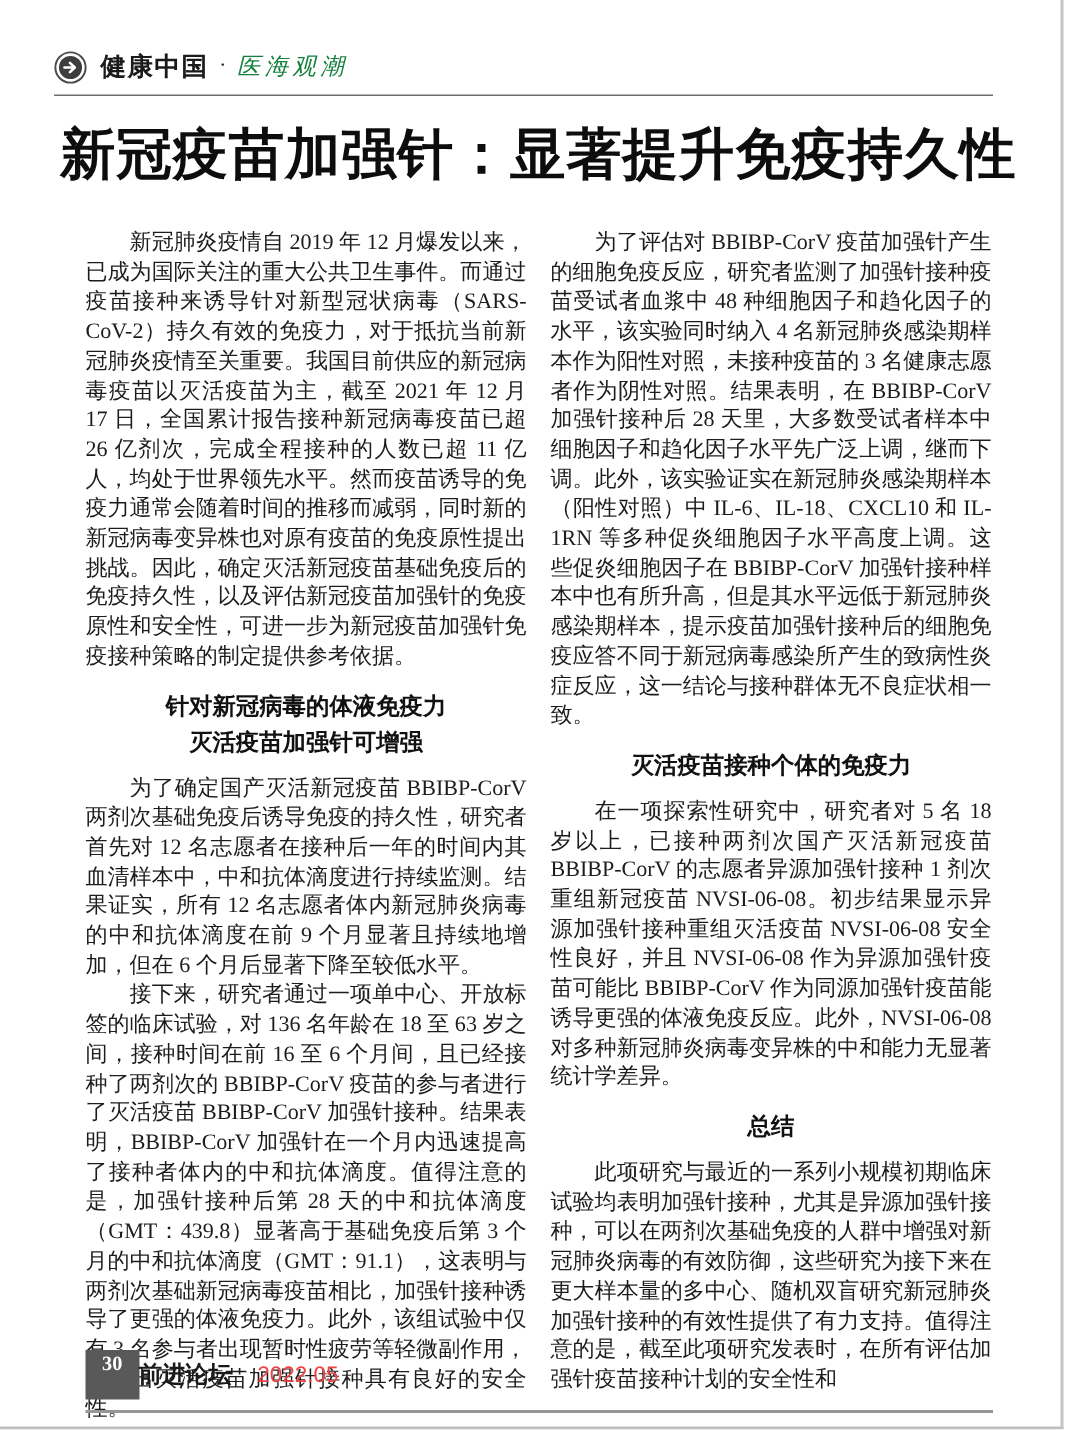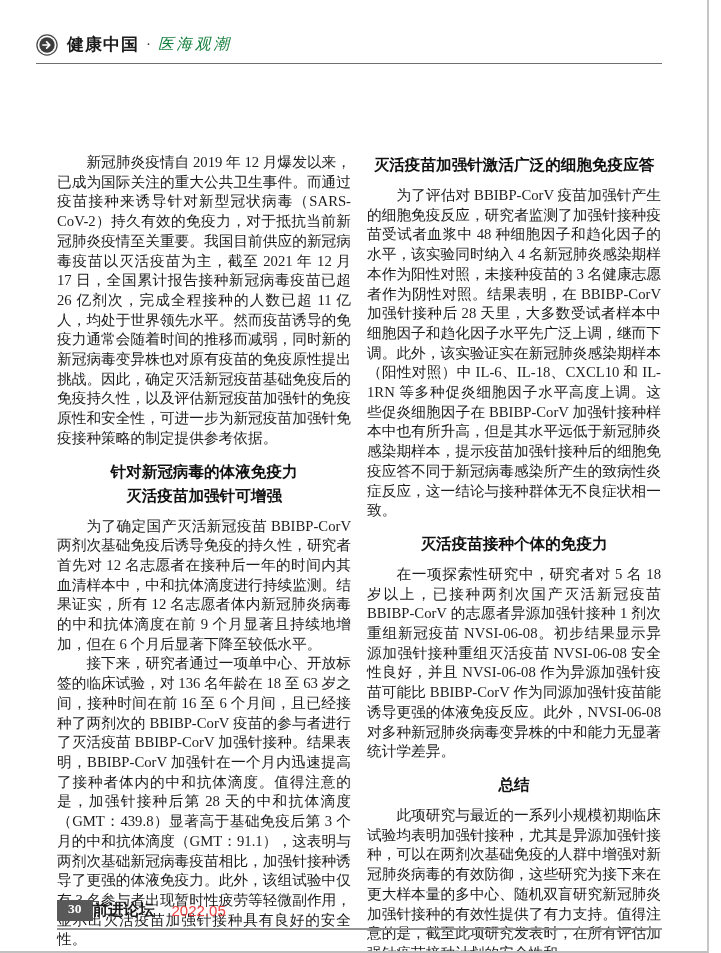--- a/index.html
+++ b/index.html
@@ -60,21 +60,21 @@
   
   .page-footer{
     position:absolute;left:57px;right:45px;top:900px;
     display:flex;align-items:center;
     border-bottom:2px solid #969696;
     padding-bottom:7px;
   }
   .page-num{
     background:#595959;color:#ffffff;
     font-weight:bold;font-size:13.5px;
-    padding:1px 11px 4px 11px;
+    padding:1px 11px 16px 11px;
     font-family:"Liberation Serif","DejaVu Serif",serif;
   }
   .journal-name{
     margin-left:0;
     font-family:"Liberation Sans","DejaVu Sans",sans-serif;
     font-weight:bold;font-size:15.5px;color:#1a1a1a;
   }
   .issue{
     margin-left:17px;
     font-family:"Liberation Sans","DejaVu Sans",sans-serif;
@@ -92,35 +92,35 @@
         <circle cx="12" cy="12" r="11" fill="none" stroke="#4a4a4a" stroke-width="1.4"></circle>
         <circle cx="12" cy="12" r="8.4" fill="#3d3d3d"></circle>
         <path d="M7.6 12h7.2 M11.6 8.6l3.5 3.4-3.5 3.4" stroke="#ffffff" stroke-width="1.9" fill="none" stroke-linecap="round" stroke-linejoin="round"></path>
       </svg>
     </span>
     <span class="brand-name">健康中国</span>
     <span class="brand-dot">·</span>
     <span class="column-name">医海观潮</span>
   </div>
 
+  <h1 class="article-title">新冠疫苗加强针：显著提升免疫持久性</h1>
 
   <div class="columns">
 
     <div class="col">
       <p class="body-p">新冠肺炎疫情自 2019 年 12 月爆发以来，已成为国际关注的重大公共卫生事件。而通过疫苗接种来诱导针对新型冠状病毒（SARS-CoV-2）持久有效的免疫力，对于抵抗当前新冠肺炎疫情至关重要。我国目前供应的新冠病毒疫苗以灭活疫苗为主，截至 2021 年 12 月 17 日，全国累计报告接种新冠病毒疫苗已超 26 亿剂次，完成全程接种的人数已超 11 亿人，均处于世界领先水平。然而疫苗诱导的免疫力通常会随着时间的推移而减弱，同时新的新冠病毒变异株也对原有疫苗的免疫原性提出挑战。因此，确定灭活新冠疫苗基础免疫后的免疫持久性，以及评估新冠疫苗加强针的免疫原性和安全性，可进一步为新冠疫苗加强针免疫接种策略的制定提供参考依据。</p>
       <h2 class="section-heading">
         <span>针对新冠病毒的体液免疫力</span>
         <span>灭活疫苗加强针可增强</span>
       </h2>
       <p class="body-p">为了确定国产灭活新冠疫苗 BBIBP-CorV 两剂次基础免疫后诱导免疫的持久性，研究者首先对 12 名志愿者在接种后一年的时间内其血清样本中，中和抗体滴度进行持续监测。结果证实，所有 12 名志愿者体内新冠肺炎病毒的中和抗体滴度在前 9 个月显著且持续地增加，但在 6 个月后显著下降至较低水平。</p>
       <p class="body-p">接下来，研究者通过一项单中心、开放标签的临床试验，对 136 名年龄在 18 至 63 岁之间，接种时间在前 16 至 6 个月间，且已经接种了两剂次的 BBIBP-CorV 疫苗的参与者进行了灭活疫苗 BBIBP-CorV 加强针接种。结果表明，BBIBP-CorV 加强针在一个月内迅速提高了接种者体内的中和抗体滴度。值得注意的是，加强针接种后第 28 天的中和抗体滴度（GMT：439.8）显著高于基础免疫后第 3 个月的中和抗体滴度（GMT：91.1），这表明与两剂次基础新冠病毒疫苗相比，加强针接种诱导了更强的体液免疫力。此外，该组试验中仅有 3 名参与者出现暂时性疲劳等轻微副作用，显示出灭活疫苗加强针接种具有良好的安全性。</p>
     </div>
 
     <div class="col">
-      <h2 class="section-heading single" style="margin-top:0;">灭活疫苗加强针激活广泛的细胞免疫应答</h2>
       <p class="body-p">为了评估对 BBIBP-CorV 疫苗加强针产生的细胞免疫反应，研究者监测了加强针接种疫苗受试者血浆中 48 种细胞因子和趋化因子的水平，该实验同时纳入 4 名新冠肺炎感染期样本作为阳性对照，未接种疫苗的 3 名健康志愿者作为阴性对照。结果表明，在 BBIBP-CorV 加强针接种后 28 天里，大多数受试者样本中细胞因子和趋化因子水平先广泛上调，继而下调。此外，该实验证实在新冠肺炎感染期样本（阳性对照）中 IL-6、IL-18、CXCL10 和 IL-1RN 等多种促炎细胞因子水平高度上调。这些促炎细胞因子在 BBIBP-CorV 加强针接种样本中也有所升高，但是其水平远低于新冠肺炎感染期样本，提示疫苗加强针接种后的细胞免疫应答不同于新冠病毒感染所产生的致病性炎症反应，这一结论与接种群体无不良症状相一致。</p>
       <h2 class="section-heading">
         <span>灭活疫苗接种个体的免疫力</span>
       </h2>
       <p class="body-p">在一项探索性研究中，研究者对 5 名 18 岁以上，已接种两剂次国产灭活新冠疫苗 BBIBP-CorV 的志愿者异源加强针接种 1 剂次重组新冠疫苗 NVSI-06-08。初步结果显示异源加强针接种重组灭活疫苗 NVSI-06-08 安全性良好，并且 NVSI-06-08 作为异源加强针疫苗可能比 BBIBP-CorV 作为同源加强针疫苗能诱导更强的体液免疫反应。此外，NVSI-06-08 对多种新冠肺炎病毒变异株的中和能力无显著统计学差异。</p>
       <h2 class="section-heading single">总结</h2>
       <p class="body-p">此项研究与最近的一系列小规模初期临床试验均表明加强针接种，尤其是异源加强针接种，可以在两剂次基础免疫的人群中增强对新冠肺炎病毒的有效防御，这些研究为接下来在更大样本量的多中心、随机双盲研究新冠肺炎加强针接种的有效性提供了有力支持。值得注意的是，截至此项研究发表时，在所有评估加强针疫苗接种计划的安全性和</p>
     </div>
 
   </div>

